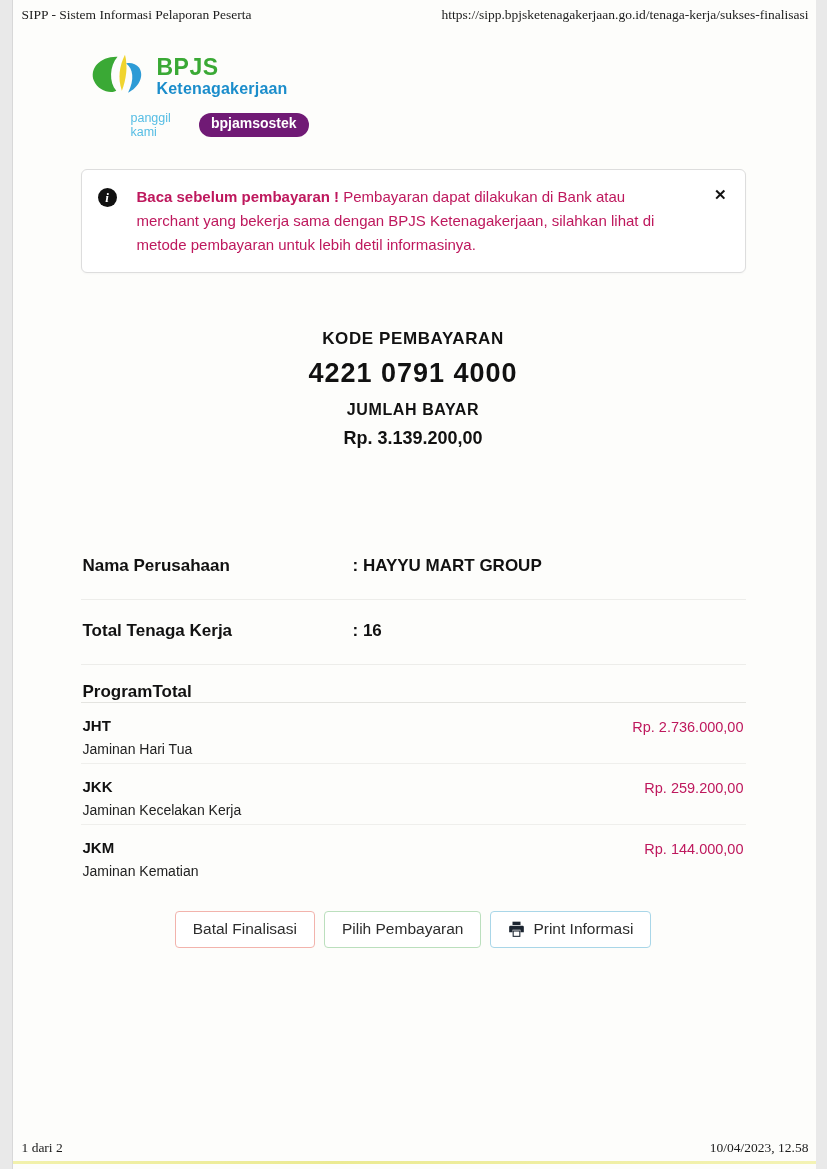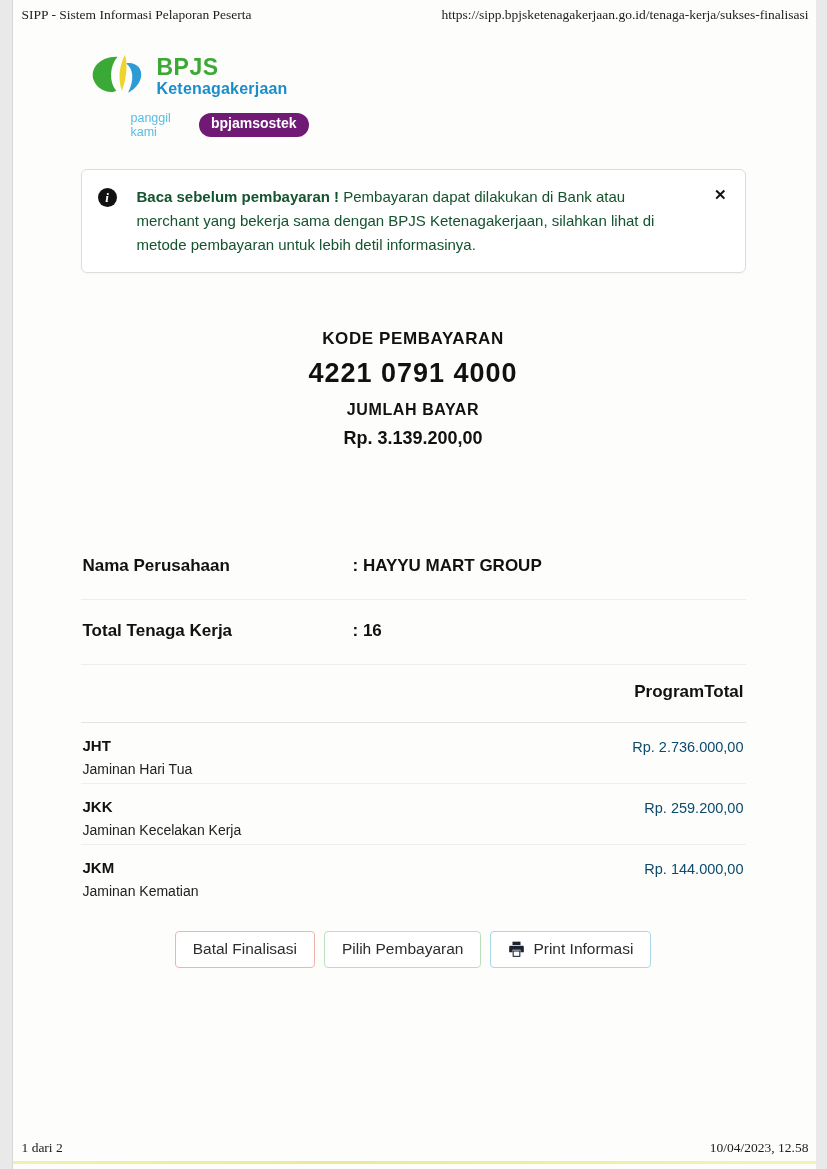--- a/index.html
+++ b/index.html
@@ -36,48 +36,48 @@
   .tagline-pill { background:#701a75; color:#fff; font-weight:bold; font-size:14px;
     padding:2px 12px 6px; border-radius:12px; }
 
   
   .alert { margin-top:30px; background:#fff; border:1px solid #ddd; border-radius:6px;
     padding:15px 18px 15px 16px; display:flex; align-items:flex-start;
     box-shadow:0 1px 2px rgba(0,0,0,.03); }
   .info-icon { flex:0 0 auto; width:19px; height:19px; border-radius:50%; background:#111;
     color:#fff; font-size:13px; font-weight:bold; display:flex; align-items:center;
     justify-content:center; margin-top:3px; font-family:"Liberation Serif", serif; font-style:italic; }
-  .alert-text { flex:1 1 auto; margin:0 26px 0 20px; font-size:15px; line-height:1.6; color:#14532d; }
+  .alert-text { flex:1 1 auto; margin:0 26px 0 20px; font-size:15px; line-height:1.6; color:#be185d; }
   .alert-text b { font-weight:bold; }
   .alert-close { flex:0 0 auto; background:none; border:none; font-size:15px; font-weight:bold;
     color:#111; cursor:pointer; margin-top:2px; line-height:1; }
 
   
   .payment { margin-top:56px; text-align:center; color:#111; }
   .pay-label { font-size:17px; font-weight:bold; letter-spacing:.6px; }
   .pay-code  { font-size:27px; font-weight:bold; letter-spacing:1px; margin-top:9px; }
   .pay-label2{ font-size:16px; font-weight:bold; letter-spacing:.6px; margin-top:12px; }
   .pay-amount{ font-size:18px; font-weight:bold; margin-top:9px; }
 
   
   .details { margin-top:86px; }
   .detail-row { display:flex; padding:21px 2px 23px; border-bottom:1px solid #ededea; }
   .detail-label { width:270px; font-size:17px; font-weight:bold; color:#111; }
   .detail-value { font-size:17px; font-weight:bold; color:#111; }
 
   
-  .table-head { display:flex; justify-content:flex-end; padding:17px 2px 20px;
+  .table-head { display:flex; justify-content:flex-start; padding:17px 2px 0;
     border-bottom:1px solid #e4e4e0; }
   .th { font-size:17px; font-weight:bold; color:#111; }
   .prog-row { display:flex; justify-content:space-between; align-items:flex-start;
     padding:14px 2px 6px; border-bottom:1px solid #efefec; }
   .prog-row:last-child { border-bottom:none; }
   .prog-code { font-size:15px; font-weight:bold; color:#111; }
   .prog-name { font-size:14px; color:#222; margin-top:7px; }
-  .prog-total { font-size:14.5px; color:#0c4a6e; margin-top:2px; }
+  .prog-total { font-size:14.5px; color:#be185d; margin-top:2px; }
 
   
   .actions { margin-top:26px; display:flex; justify-content:center; gap:9px; }
   .btn { display:flex; align-items:center; gap:8px; background:#fff; border-radius:4px;
     padding:8px 17px 9px; font-family:"Liberation Sans", sans-serif; font-size:15.5px;
     color:#2e2e2e; cursor:pointer; }
   .btn-batal { border:1px solid #f2b3ac; }
   .btn-pilih { border:1px solid #bbdfbd; }
   .btn-print { border:1px solid #a9d6e8; }
   .printer-icon { width:17px; height:16px; display:inline-block; }

